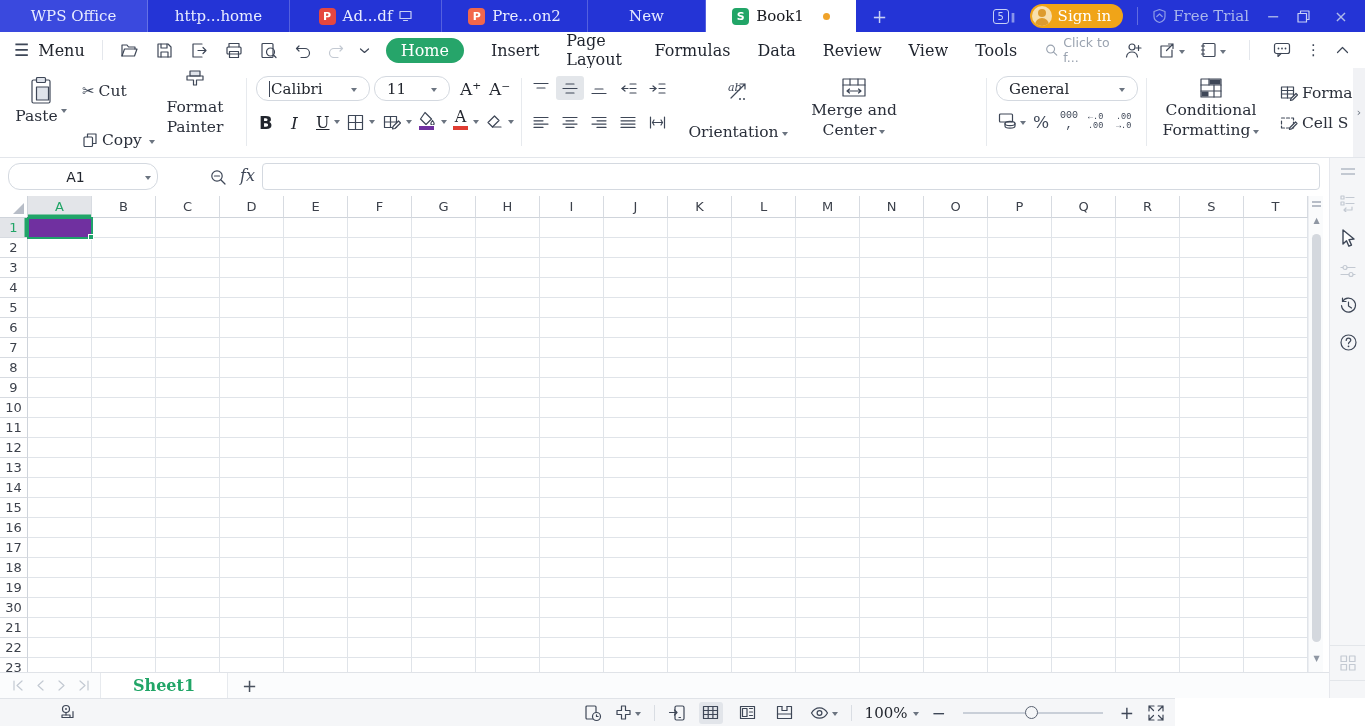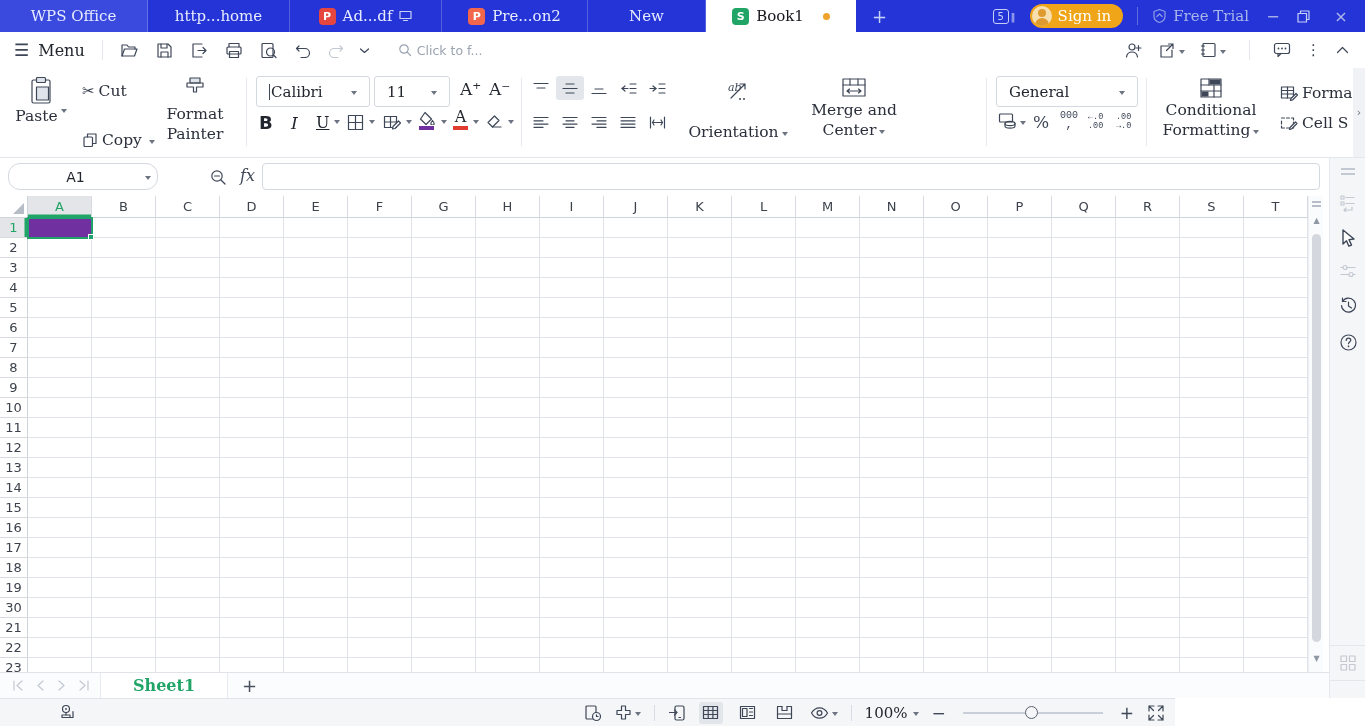--- a/index.html
+++ b/index.html
@@ -41,21 +41,21 @@
   .mtab{color:#1f242e;}
   .mtab.active{background:#26a56a;color:#fff;border-radius:14px;padding:3px 15px;}
   .msearch{display:flex;align-items:center;gap:5px;margin-left:28px;color:#9aa3b0;font-size:12.5px;}
   .menu-right{margin-left:auto;display:flex;align-items:center;gap:15px;padding-right:16px;}
 
   
   .ribbon{position:absolute;left:0;top:68px;width:1365px;height:90px;background:#fff;border-bottom:1px solid #e3e6eb;font-size:15.5px;}
   .rdiv{position:absolute;top:10px;width:1px;height:68px;background:#e7eaee;}
   .bigbtn{position:absolute;display:flex;flex-direction:column;align-items:center;line-height:20px;color:#2a2f3a;}
   .smallrow{display:flex;align-items:center;gap:4px;color:#2a2f3a;}
-  .combo{position:absolute;height:31px;border:1px solid #d4d9e0;border-radius:3px;display:flex;align-items:center;padding:0 12px;font-size:15px;}
+  .combo{position:absolute;height:25px;border:1px solid #d4d9e0;border-radius:12px;display:flex;align-items:center;padding:0 12px;font-size:15px;}
   .combo .cv{flex:1;}
   .fmt-mini{font-family:Liberation Mono, monospace;font-size:8.5px;line-height:8.5px;color:#3e4757;text-align:center;}
   .alignbtn{width:28px;height:24px;display:flex;align-items:center;justify-content:center;border-radius:3px;}
   .alignbtn.sel{background:#e3e6ea;}
   .underbar{display:block;height:3.5px;width:15px;margin-top:1px;}
   .ribbon-expand{position:absolute;right:0;top:0;width:12px;height:89px;background:#f1f2f5;color:#6b7480;display:flex;align-items:center;justify-content:center;font-size:11px;font-family:"DejaVu Sans","Liberation Sans",sans-serif;}
 
   
   .fbar{position:absolute;left:0;top:158px;width:1329px;height:38px;background:#fff;display:flex;align-items:center;}
   .namebox{position:absolute;left:8px;top:5px;width:150px;height:27px;border:1px solid #d4d9e0;border-radius:12px;display:flex;align-items:center;font-size:14px;}
@@ -202,20 +202,30 @@
           <path d="M1.5 6.5H10a4.5 4.5 0 0 1 0 9H6"></path>
         </svg>
       <svg class="ic dim" width="17" height="16" viewBox="0 0 17 16" style="margin-left:6px">
           <path d="M13 4l2.5 2.5L13 9"></path>
           <path d="M15.5 6.5H7a4.5 4.5 0 0 0 0 9h4"></path>
         </svg>
       <svg class="ic" width="11" height="7" viewBox="0 0 11 7" style="margin-left:6px">
           <polyline points="1.5,2 5.5,5.5 9.5,2"></polyline>
         </svg>
     </div>
+    <div class="mtabs">
+        <span class="mtab active">Home</span>
+        <span class="mtab">Insert</span>
+        <span class="mtab">Page Layout</span>
+        <span class="mtab">Formulas</span>
+        <span class="mtab">Data</span>
+        <span class="mtab">Review</span>
+        <span class="mtab">View</span>
+        <span class="mtab">Tools</span>
+      </div>
     <div class="msearch sans">
       <svg class="ic" width="14" height="14" viewBox="0 0 14 14">
           <circle cx="6" cy="6" r="4.2" style="stroke:#9aa3b0"></circle>
           <line x1="9.2" y1="9.2" x2="12.5" y2="12.5" style="stroke:#9aa3b0"></line>
         </svg>
       <span>Click to f...</span>
     </div>
     <div class="menu-right">
       <svg class="ic" width="18" height="17" viewBox="0 0 18 17">
           <circle cx="7" cy="5" r="3"></circle>
@@ -271,21 +281,21 @@
       <span>Cut</span>
     </div>
     <div class="smallrow" style="position:absolute;left:82px;top:63px">
       <svg class="ic" width="16" height="16" viewBox="0 0 16 16">
           <rect x="2" y="5" width="8.5" height="9.5" rx="1"></rect>
           <path d="M5.5 5V2h8.5v9.5H11"></path>
         </svg>
       <span>Copy</span>
         <span class="caret"></span>
     </div>
-    <div class="bigbtn" style="left:152px;top:8px;width:86px">
+    <div class="bigbtn" style="left:152px;top:1px;width:86px">
       <svg class="ic" width="26" height="28" viewBox="0 0 26 28">
           <rect class="pg" x="8" y="2" width="10" height="5"></rect>
           <path d="M5 7h16v4h-6.5v5h-3v-5H5z"></path>
         </svg>
       <span>Format</span>
       <span>Painter</span>
     </div>
     <div class="rdiv" style="left:246px"></div>
 
     <div class="combo" style="left:256px;top:8px;width:114px">

